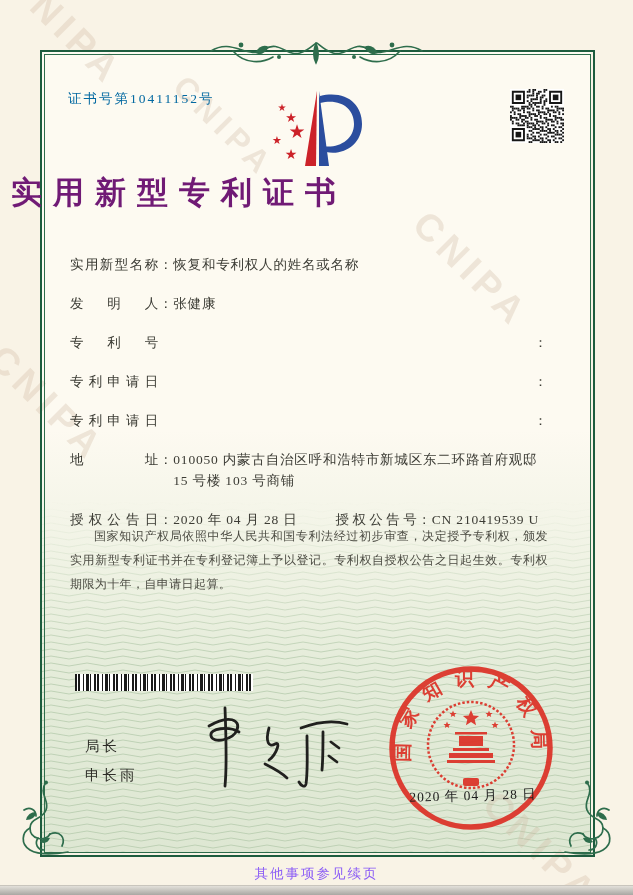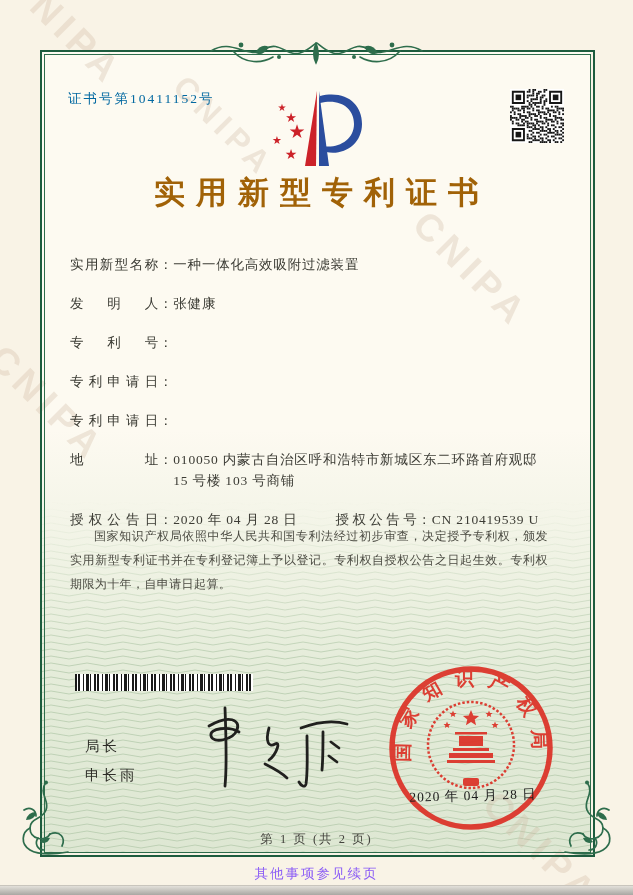--- a/index.html
+++ b/index.html
@@ -25,26 +25,26 @@
 
   
   .wm{position:absolute;z-index:4;font-family:"Liberation Sans","DejaVu Sans",sans-serif;
       font-weight:bold;font-size:38px;letter-spacing:6px;color:rgba(205,183,160,.30);
       transform:rotate(45deg);user-select:none;}
 
   
   .cert-no{position:absolute;left:68px;top:90px;z-index:6;font-size:13.5px;letter-spacing:2px;color:#0369a1;}
   .logo{position:absolute;left:258px;top:86px;z-index:6;}
   .qr{position:absolute;left:510px;top:89px;z-index:6;}
-  .title{position:absolute;left:0;top:172px;width:100%;z-index:6;text-align:center;
-         font-size:31px;font-weight:bold;letter-spacing:11px;text-indent:11px;color:#a16207;}
+  .title{position:absolute;left:0;top:172px;width:100%;z-index:6;
+         font-size:31px;font-weight:bold;letter-spacing:11px;text-indent:11px;color:#701a75;}
 
   
   .fields{position:absolute;left:70px;top:254px;width:478px;z-index:6;font-size:13.5px;color:#3c3c35;}
-  .frow{display:flex;line-height:21px;margin-bottom:18px;letter-spacing:.8px;}
+  .frow{display:flex;line-height:21px;margin-bottom:18px;letter-spacing:.8px;justify-content:space-between;}
   .flabel{display:inline-block;width:89px;flex:0 0 89px;text-align:justify;text-align-last:justify;}
   .fcolon{flex:0 0 14px;}
   .fvalue{flex:1;}
   .grant-row{display:flex;line-height:21px;letter-spacing:.8px;margin-top:0;}
   .grant-row .flabel2{display:inline-block;width:89px;text-align:justify;text-align-last:justify;}
   .grant-pair2{margin-left:38px;display:flex;}
   .grant-pair2 .flabel3{display:inline-block;width:82px;text-align:justify;text-align-last:justify;}
 
   
   .body-text{position:absolute;left:70px;top:524px;width:478px;z-index:6;font-size:12px;
@@ -458,21 +458,21 @@
         </g>
     </g>
   </svg>
 
   <div class="title">实用新型专利证书</div>
 
   <div class="fields">
     <div class="frow">
       <span class="flabel">实用新型名称</span>
         <span class="fcolon">：</span>
-      <span class="fvalue">一种一体化高效吸附过滤装置</span>
+      <span class="fvalue">恢复和专利权人的姓名或名称</span>
     </div>
     <div class="frow">
       <span class="flabel">发明人</span>
         <span class="fcolon">：</span>
       <span class="fvalue">张健康</span>
     </div>
     <div class="frow">
       <span class="flabel">专利号</span>
         <span class="fcolon">：</span>
     </div>
@@ -550,17 +550,16 @@
       <rect x="70" y="70" width="32" height="2.5"></rect>
       <rect x="74" y="74" width="24" height="10"></rect>
       <rect x="68" y="86" width="36" height="3"></rect>
       <rect x="64" y="91" width="44" height="5"></rect>
       <rect x="62" y="98" width="48" height="3"></rect>
       <rect x="78" y="116" width="16" height="8" rx="2"></rect>
     </g>
   </svg>
   <div class="seal-date">2020 年 04 月 28 日</div>
 
-  <div class="page-no">第 1 页 (共 2 页)</div>
   <div class="cont-note">其他事项参见续页</div>
   <div class="page-edge"></div>
 
 </div>
 
 </body></html>

